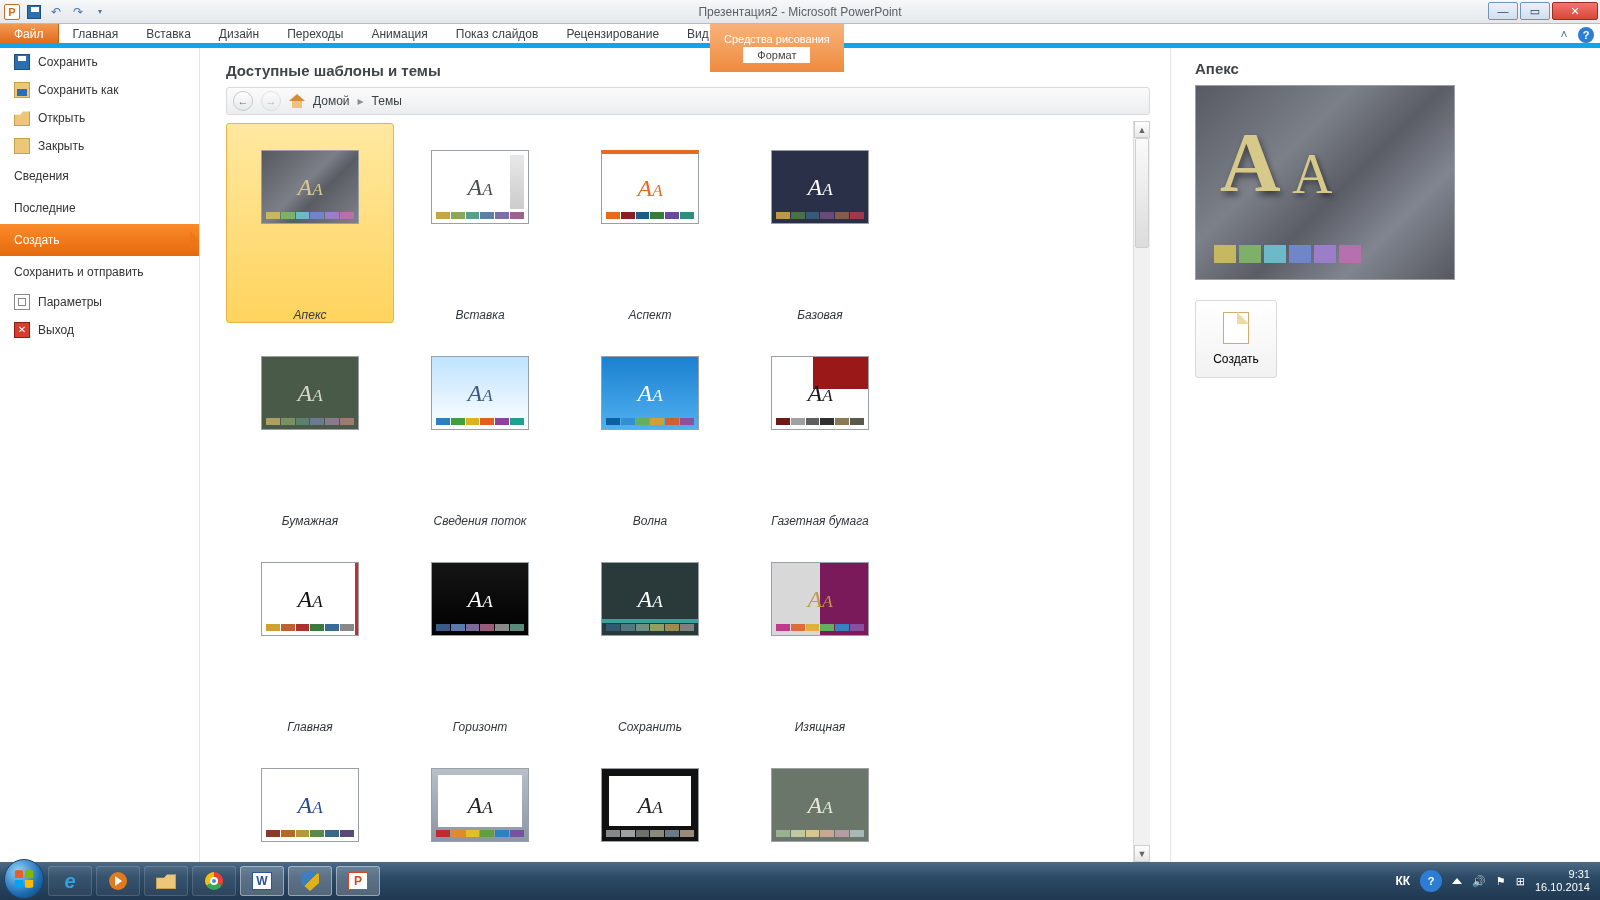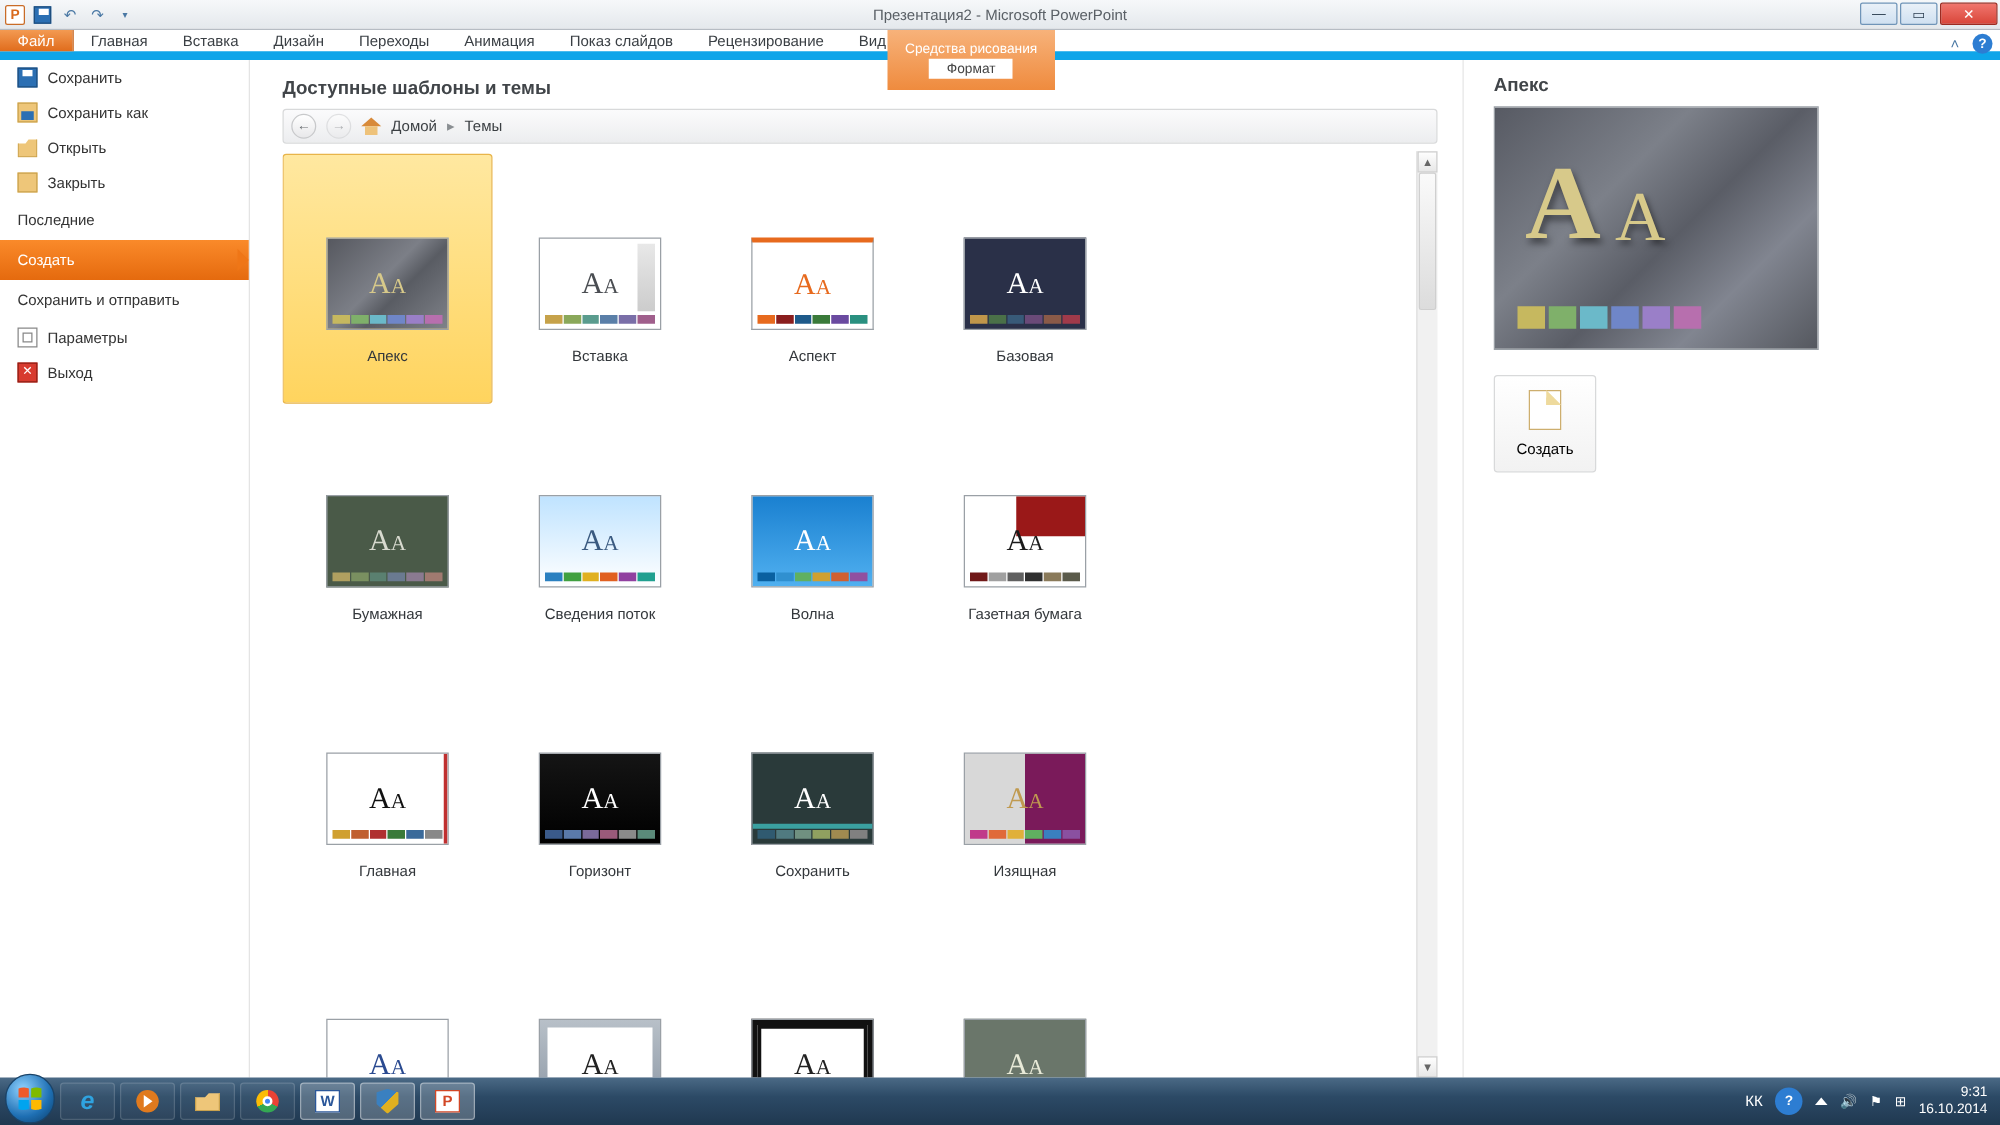--- a/index.html
+++ b/index.html
@@ -8,21 +8,21 @@
 .titlebar{height:24px;background:linear-gradient(#f6f8fa,#e4e8ec);border-bottom:1px solid #b6bcc3;display:flex;align-items:center;position:relative;}
 .qat{display:flex;align-items:center;gap:6px;padding-left:4px;}
 .qat .ic{width:16px;height:16px;display:flex;align-items:center;justify-content:center;}
 .pp-badge{width:16px;height:16px;border:1px solid #c96c28;background:#fff;color:#d96a1d;font-weight:bold;font-size:11px;line-height:14px;text-align:center;border-radius:2px;}
 .title-center{position:absolute;left:0;right:0;text-align:center;pointer-events:none;color:#5a6066;font-size:12px;}
 .dtools{position:absolute;left:710px;top:0;height:48px;display:flex;flex-direction:column;align-items:center;justify-content:center;background:linear-gradient(#f7b27a,#ef8b3e);color:#fff;padding:0 14px;font-size:11px;z-index:5;}
 .win-btns{position:absolute;right:2px;top:2px;display:flex;}
 .win-btns div{width:30px;height:18px;margin-left:2px;border:1px solid #6f94b8;border-radius:2px;background:linear-gradient(#eaf1f8,#cfe0f1);display:flex;align-items:center;justify-content:center;font-size:11px;color:#2c3e50;}
 .win-btns .close{background:linear-gradient(#f0766e,#d9463a);color:#fff;border-color:#9c2b21;width:46px;}
 
-.ribbon{height:24px;background:#fff;border-bottom:7px solid #0ea5e9;display:flex;align-items:stretch;position:relative;}
+.ribbon{height:24px;background:#fff;border-bottom:5px solid #0ea5e9;display:flex;align-items:stretch;position:relative;}
 .tab{padding:0 14px;display:flex;align-items:center;color:#3a3f44;cursor:default;font-size:12px;}
 .tab.file{background:linear-gradient(#f39a52,#e06c1c);color:#fff;font-weight:normal;border-right:1px solid #c65f15;}
 .dtools .fmt{background:#fff;color:#444;padding:2px 14px;margin-top:2px;}
 .ribbon-right{position:absolute;right:6px;top:3px;display:flex;gap:6px;}
 .ribbon-right span{width:16px;height:16px;display:inline-flex;align-items:center;justify-content:center;color:#4a78a4;}
 .help-ic{background:#2d7dd2;color:#fff!important;border-radius:50%;font-weight:bold;font-size:11px;}
 
 .backstage{display:flex;height:calc(100% - 48px - 38px);}
 .bs-side{width:200px;background:#fff;border-right:1px solid #e4e4e4;position:relative;}
 .bs-side .item{display:flex;align-items:center;gap:8px;padding:6px 14px;color:#333;}
@@ -45,21 +45,21 @@
 .heading{font-size:15px;font-weight:bold;color:#414549;margin-bottom:8px;}
 .navbar{height:28px;background:linear-gradient(#fbfbfc,#ecedef);border:1px solid #d8d9da;border-radius:3px;display:flex;align-items:center;gap:8px;padding:0 6px;margin-bottom:6px;}
 .navbar .rnd{width:20px;height:20px;border:1px solid #c8c9cb;border-radius:50%;background:linear-gradient(#fff,#e8e8ea);display:flex;align-items:center;justify-content:center;color:#6b6f73;font-size:11px;}
 .navbar .home{width:16px;height:14px;position:relative;}
 .navbar .home:before{content:"";position:absolute;left:0;right:0;top:0;border-left:8px solid transparent;border-right:8px solid transparent;border-bottom:7px solid #d88a3a;}
 .navbar .home:after{content:"";position:absolute;left:3px;right:3px;bottom:0;height:7px;background:#eec27a;}
 .navbar .crumb{color:#3b3f43;}
 .navbar .sep{color:#8a8e92;}
 .gallery-wrap{flex:1;display:flex;min-height:0;}
 .gallery{flex:1;overflow:hidden;display:grid;grid-template-columns:repeat(4,168px);grid-auto-rows:200px;gap:6px 2px;align-content:start;padding-top:2px;}
-.theme{display:flex;flex-direction:column;align-items:center;justify-content:center;border:1px solid transparent;padding-top:36px;}
+.theme{display:flex;flex-direction:column;align-items:center;justify-content:space-between;border:1px solid transparent;padding-top:26px;font-style:italic;}
 .theme.sel{background:linear-gradient(#ffe8a0,#ffd45e);border:1px solid #e8b44a;border-radius:3px;}
 .thumb{width:98px;height:74px;border:1px solid #9aa0a6;background:#fff;position:relative;display:flex;align-items:center;justify-content:center;overflow:hidden;}
 .thumb .aa{font-family:Georgia,serif;font-size:24px;position:relative;z-index:2;}
 .thumb .sw{position:absolute;left:4px;right:4px;bottom:4px;height:7px;display:flex;gap:1px;z-index:2;}
 .thumb .sw span{flex:1;}
 .tname{margin-top:14px;color:#33373b;text-align:center;font-size:12px;}
 .scroll{width:17px;background:#f1f1f1;border-left:1px solid #dedede;display:flex;flex-direction:column;}
 .scroll .btn{height:17px;background:linear-gradient(#fefefe,#e7e7e7);border:1px solid #cfcfcf;display:flex;align-items:center;justify-content:center;color:#666;font-size:9px;}
 .scroll .track{flex:1;position:relative;}
 .scroll .thumb-s{position:absolute;left:1px;right:1px;top:0;height:110px;background:linear-gradient(#fafafa,#dcdcdc);border:1px solid #cfcfcf;border-radius:2px;}
@@ -77,21 +77,21 @@
 
 .wave{position:absolute;right:0;bottom:38px;width:520px;height:280px;pointer-events:none;overflow:hidden;z-index:-1;}
 .wave:before{content:"";position:absolute;right:-140px;bottom:-220px;width:640px;height:640px;border-radius:50%;background:radial-gradient(circle at 65% 35%,#fff 0%,#ffd9a0 35%,#ff9a2e 60%,#e9690c 85%);}
 
 .taskbar{position:absolute;left:0;right:0;bottom:0;height:38px;background:linear-gradient(#4b6a86,#2c4a66 40%,#203850);display:flex;align-items:center;padding:0 4px;color:#fff;}
 .start{width:40px;height:40px;border-radius:50%;margin-top:-4px;background:radial-gradient(circle at 35% 30%,#8fd2ff,#1e6fb3 60%,#0b3a63);border:1px solid #1a4368;display:flex;align-items:center;justify-content:center;position:relative;}
 .start svg{width:22px;height:22px;}
 .tb-ic{width:44px;height:30px;margin-left:4px;border:1px solid rgba(255,255,255,.15);border-radius:3px;display:flex;align-items:center;justify-content:center;background:rgba(255,255,255,.05);}
 .tb-ic.active{background:rgba(255,255,255,.22);border-color:rgba(255,255,255,.4);}
 .tray{margin-left:auto;display:flex;align-items:center;gap:10px;padding-right:6px;font-size:11px;}
-.tray .lang{font-size:12px;}
+.tray .lang{font-size:12px;font-weight:bold;}
 .tray .hlp{width:22px;height:22px;border-radius:50%;background:#2d7dd2;display:flex;align-items:center;justify-content:center;font-weight:bold;}
 .clock{text-align:right;line-height:13px;font-size:11px;}
 .tri{width:0;height:0;border-left:5px solid transparent;border-right:5px solid transparent;border-bottom:6px solid #fff;}
 </style>
 </head>
 <body>
 
 <div class="titlebar">
   <div class="qat">
     <span class="ic">
@@ -144,20 +144,23 @@
         <span class="ic ic-saveas"></span>
         <span>Сохранить как</span>
       </div>
     <div class="item">
         <span class="ic ic-open"></span>
         <span>Открыть</span>
       </div>
     <div class="item">
         <span class="ic ic-close"></span>
         <span>Закрыть</span>
+      </div>
+    <div class="item big">
+        <span>Сведения</span>
       </div>
     <div class="item big">
         <span>Последние</span>
       </div>
     <div class="item big sel">
         <span>Создать</span>
       </div>
     <div class="item big">
         <span>Сохранить и отправить</span>
       </div>

